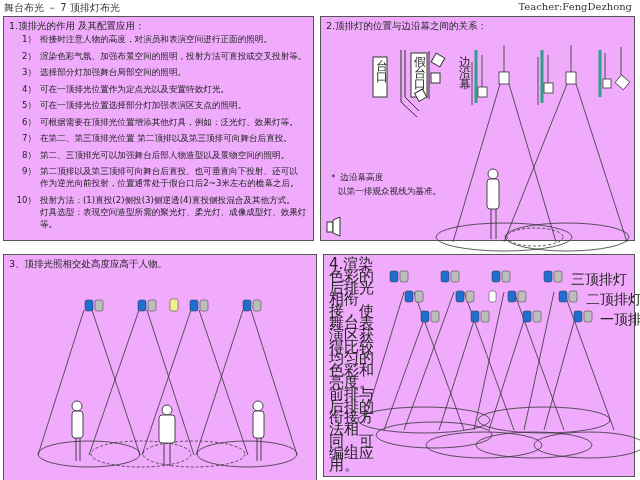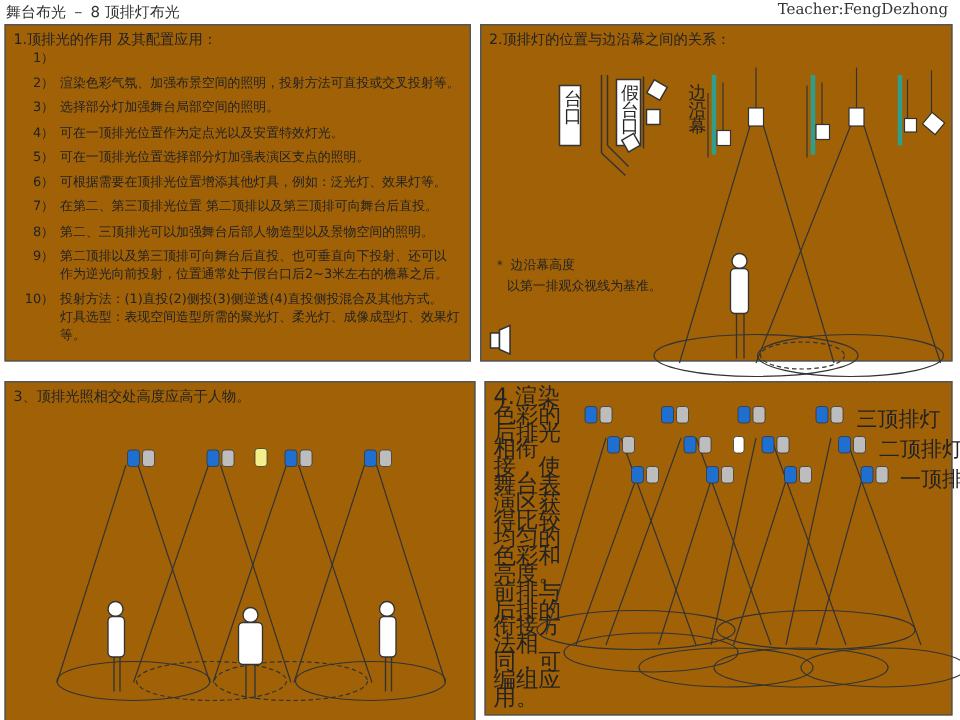--- a/index.html
+++ b/index.html
@@ -1,49 +1,50 @@
 <!DOCTYPE html>
 <html><head>
 <meta charset="utf-8">
 <style>
   html, body { margin:0; padding:0; background:#ffffff; }
   body { width:640px; height:480px; position:relative; overflow:hidden;
          font-family:"DejaVu Sans", sans-serif; color:#222; }
   .hdr-left { position:absolute; left:4px; top:1px; font-size:10px; color:#333; }
   .hdr-right { position:absolute; right:8px; top:1px; font-size:10px; color:#333;
                font-family:"DejaVu Serif", serif; }
-  .panel { position:absolute; border:1.5px solid #555; background:#a16207; box-sizing:border-box; }
+  .panel { position:absolute; border:1.5px solid #555; background:#f0abfc; box-sizing:border-box; }
   #p1 { left:3px; top:16px; width:311px; height:225px; }
   #p2 { left:320px; top:16px; width:315px; height:225px; }
   #p3 { left:3px; top:254px; width:314px; height:247px; }
   #p4 { left:323px; top:254px; width:312px; height:223px; }
   .ptitle { position:absolute; left:5px; top:3px; font-size:9.5px; color:#222; white-space:nowrap; }
   .items { position:absolute; left:8px; top:16px; right:4px; font-size:8.6px; line-height:12.2px; }
   .item { display:flex; margin-bottom:4.3px; }
   .inum { width:24px; flex:none; text-align:right; padding-right:4px; }
   .itext { flex:1; }
   .itext .l2 { display:block; }
   svg { position:absolute; left:0; top:0; overflow:visible; }
   .note { position:absolute; font-size:8.6px; line-height:13px;margin-top:44px; }
   .p4text { position:absolute; left:5px; top:4px; width:54px; font-size:15px; line-height:11.8px; }
   .rowlabel { position:absolute; font-size:14px; white-space:nowrap; }
   .vlabel { position:absolute; font-size:12px; width:11px; line-height:11px; text-align:left; }
 </style>
 </head>
 <body>
 
-<div class="hdr-left">舞台布光 － 8 顶排灯布光</div>
+<div class="hdr-left">舞台布光 － 7 顶排灯布光</div>
 <div class="hdr-right">Teacher:FengDezhong</div>
 
 <div id="p1" class="panel">
   <div class="ptitle">1.顶排光的作用 及其配置应用：</div>
   <div class="items" id="p1items">
       <div class="item">
         <span class="inum">1）</span>
         <span class="itext">
+          <span class="l2">衔接时注意人物的高度，对演员和表演空间进行正面的照明。</span>
         </span>
       </div>
       <div class="item">
         <span class="inum">2）</span>
         <span class="itext">
           <span class="l2">渲染色彩气氛、加强布景空间的照明，投射方法可直投或交叉投射等。</span>
         </span>
       </div>
       <div class="item">
         <span class="inum">3）</span>

